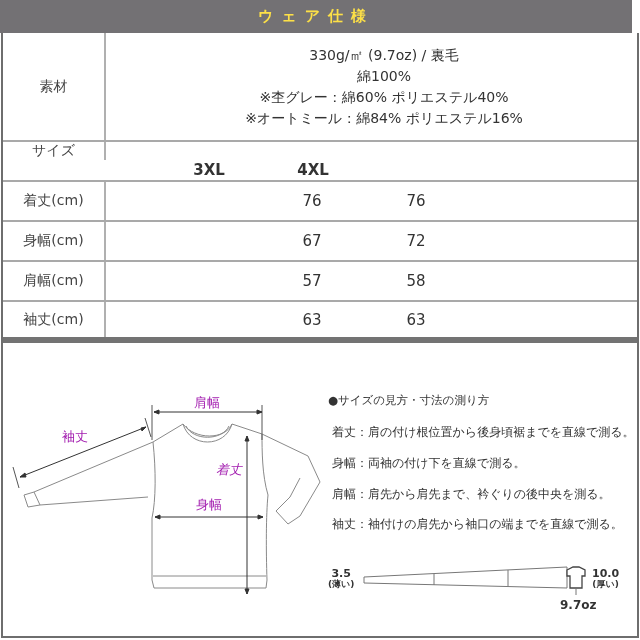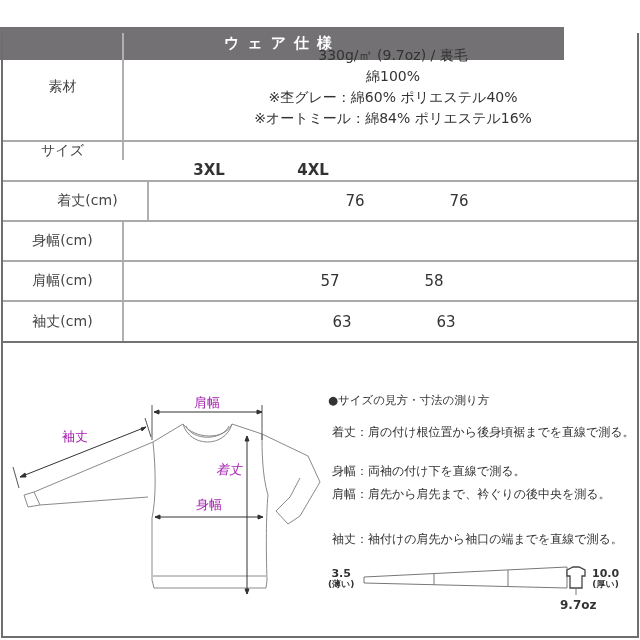--- a/index.html
+++ b/index.html
@@ -1,47 +1,47 @@
 <!DOCTYPE html>
 <html><head>
 <meta charset="utf-8">
 <style>
   * { margin:0; padding:0; box-sizing:border-box; }
   html, body { width:640px; height:640px; background:#ffffff; overflow:hidden; }
   body { font-family:"DejaVu Sans", sans-serif; color:#2b2b2b; position:relative; }
 
   .header {
-    position:absolute; left:0; top:0; width:564px; height:33px;
-    background:#737174; color:#ffffff;
+    position:absolute; left:0; top:0; width:632px; height:33px;
+    background:#737174; color:#fde047;
     display:flex; align-items:center; justify-content:center;
-    font-size:15px; font-weight:bold; letter-spacing:8px;margin-top:27px;
+    font-size:15px; font-weight:bold; letter-spacing:8px;
   }
 
   .frame {
     position:absolute; left:1px; top:33px; width:638px; height:605px;
     border-left:2px solid #6e6e6e; border-right:2px solid #6e6e6e; border-bottom:2px solid #6e6e6e;
   }
   .row { position:absolute; left:3px; width:634px; display:flex; border-bottom:2px solid #a9a9a9; }
   .row .label {
-    width:121px; border-right:2px solid #b0b0b0;
+    width:103px; border-right:2px solid #b0b0b0;
     display:flex; align-items:center; justify-content:center;
     font-size:14px; color:#444;
   }
   .row .value {
     flex:1; position:relative;
     display:flex; align-items:center; justify-content:center;
     font-size:15px; color:#333;
   }
   .material-lines { text-align:center; font-size:14px; line-height:21px; color:#333;margin-left:25px; }
   .size-col { position:absolute; top:50%; transform:translate(-50%,-50%); font-size:15px; }
   .size-col.c1 { left:206px; }
   .size-col.c2 { left:310px; }
   .bold { font-weight:bold; }
 
-  .row-last { border-bottom:2px solid #737373;gap:12px; }
+  .row-last { border-bottom:6px solid #737373; }
 
   .how-title { position:absolute; left:328px; top:393px; font-size:11.5px; color:#333; }
   .how-item { position:absolute; left:332px; font-size:12px; color:#333; white-space:nowrap; }
 
   .dim-label { position:absolute; font-size:13px; color:#a21caf; }
   .scale-txt { position:absolute; font-size:11px; font-weight:bold; color:#333; text-align:center; line-height:11px; }
   .scale-sub { font-size:9px; font-weight:bold; }
 </style>
 </head>
 <body>
@@ -65,30 +65,34 @@
 </div>
 
 <div class="row" style="top:142px;height:40px;flex-direction:column;">
   <div class="label">サイズ</div>
   <div class="value">
     <span class="size-col c1 bold">3XL</span>
     <span class="size-col c2 bold">4XL</span>
   </div>
 </div>
 
-<div class="row" style="top:182px;height:40px;padding-left:25px;">
+<div class="row" style="top:182px;height:40px;">
   <div class="label">着丈(cm)</div>
   <div class="value">
     <span class="size-col c1">76</span>
     <span class="size-col c2">76</span>
   </div>
 </div>
 
 <div class="row" style="top:222px;height:40px;">
   <div class="label">身幅(cm)</div>
+  <div class="value">
+    <span class="size-col c1">67</span>
+    <span class="size-col c2">72</span>
+  </div>
 </div>
 
 <div class="row" style="top:262px;height:40px;">
   <div class="label">肩幅(cm)</div>
   <div class="value">
     <span class="size-col c1">57</span>
     <span class="size-col c2">58</span>
   </div>
 </div>
 
@@ -141,23 +145,23 @@
   </g>
 </svg>
 
 <div class="dim-label" style="left:194px;top:394px;">肩幅</div>
 <div class="dim-label" style="left:62px;top:428px;">袖丈</div>
 <div class="dim-label" style="left:216px;top:461px;font-style:italic;">着丈</div>
 <div class="dim-label" style="left:196px;top:496px;">身幅</div>
 
 <div class="how-title">●サイズの見方・寸法の測り方</div>
 <div class="how-item" style="top:424px;">着丈：肩の付け根位置から後身頃裾までを直線で測る。</div>
-<div class="how-item" style="top:455px;margin-top:8px;">身幅：両袖の付け下を直線で測る。</div>
+<div class="how-item" style="top:455px;">身幅：両袖の付け下を直線で測る。</div>
 <div class="how-item" style="top:486px;text-align:center;">肩幅：肩先から肩先まで、衿ぐりの後中央を測る。</div>
-<div class="how-item" style="top:531px;">袖丈：袖付けの肩先から袖口の端までを直線で測る。</div>
+<div class="how-item" style="top:516px;">袖丈：袖付けの肩先から袖口の端までを直線で測る。</div>
 
 <div class="scale-txt" style="left:328px;top:568px;">
   <div>3.5</div>
   <div class="scale-sub">(薄い)</div>
 </div>
 <svg style="position:absolute;left:360px;top:564px;" width="232" height="50" viewBox="0 0 232 50">
   <g fill="none" stroke="#777" stroke-width="1">
     <polygon points="4,13 207,3 207,24 4,19"></polygon>
     <line x1="74" y1="10" x2="74" y2="21"></line>
     <line x1="148" y1="6" x2="148" y2="22"></line>

